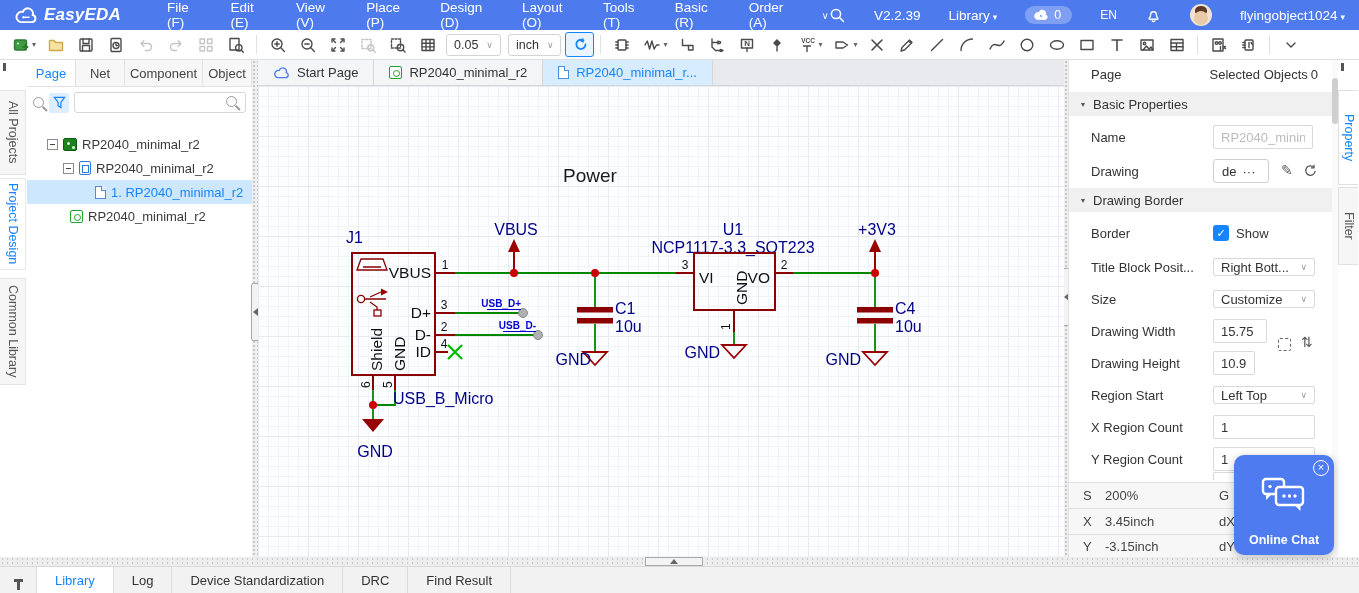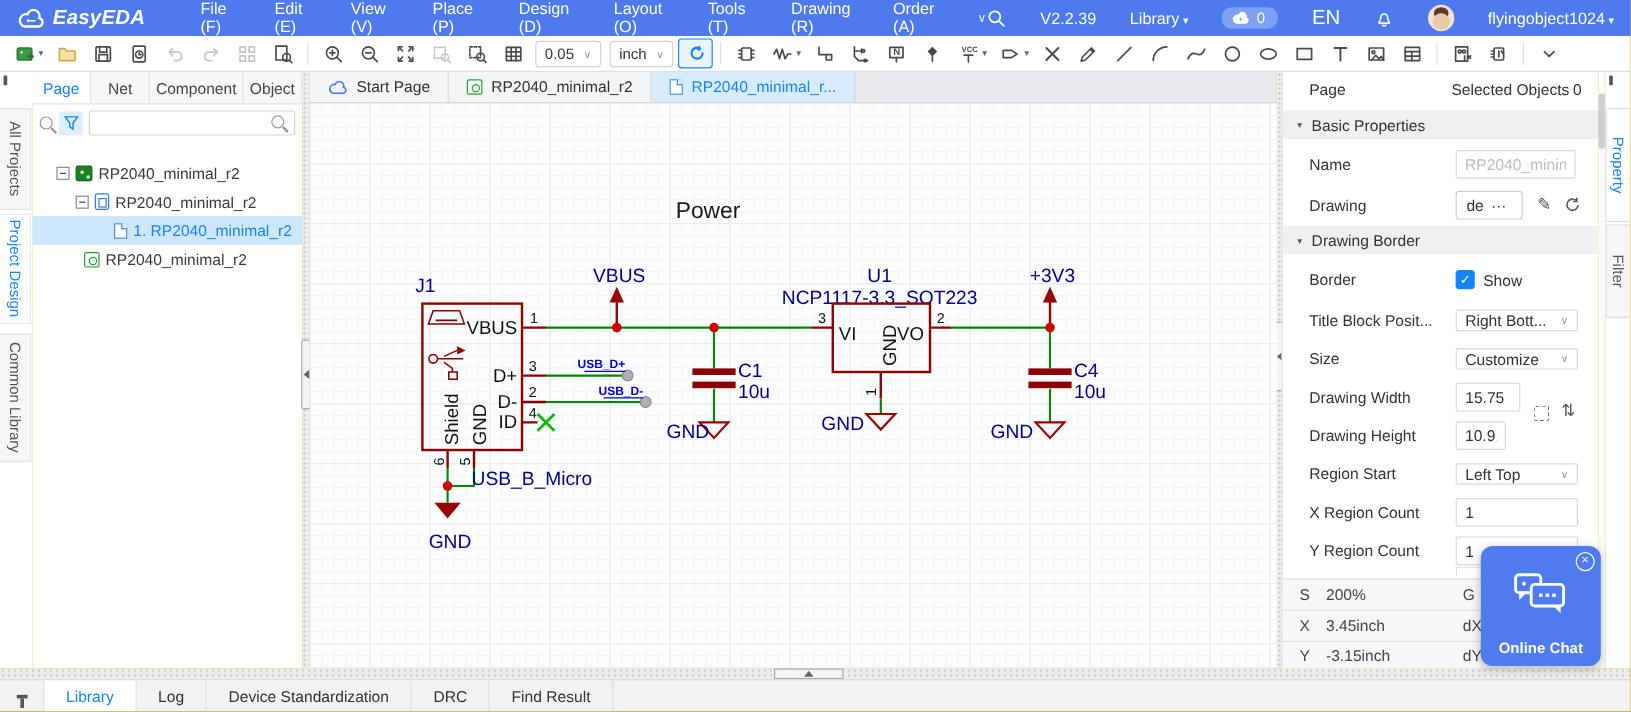--- a/index.html
+++ b/index.html
@@ -193,21 +193,21 @@
       <span class="logo-text">EasyEDA</span>
     </div>
     <nav class="menu-items">
       <span class="menu-item">File (F)</span>
       <span class="menu-item">Edit (E)</span>
       <span class="menu-item">View (V)</span>
       <span class="menu-item">Place (P)</span>
       <span class="menu-item">Design (D)</span>
       <span class="menu-item">Layout (O)</span>
       <span class="menu-item">Tools (T)</span>
-      <span class="menu-item">Drawing (R)</span>
+      <span class="menu-item">Basic (R)</span>
       <span class="menu-item">Order (A)</span>
     </nav>
     <span class="mb-chevron">∨</span>
     <div class="mb-right">
       <span style="display:flex">
         <svg width="17" height="17" viewBox="0 0 17 17">
             <circle cx="7" cy="7" r="4.6" fill="none" stroke="#fff" stroke-width="1.5"></circle>
             <path d="M10.4 10.4 L14.5 14.5" stroke="#fff" stroke-width="1.5" stroke-linecap="round"></path>
           </svg>
       </span>
@@ -217,21 +217,21 @@
       </span>
       <span class="cloud-pill">
         <span style="display:flex">
           <svg width="16" height="12" viewBox="0 0 20 14">
               <path d="M5.5 12.5 h9.5 a3 3 0 0 0 .6-5.9 A4.2 4.2 0 0 0 7.4 4 A3.4 3.4 0 0 0 5.5 12.5 Z" fill="#fff" stroke="#fff" stroke-width="1"></path>
               <path d="M10 6 l-1.6 2.6 h1.6 l-.6 2.4 2.2-3 h-1.6 z" fill="#4d7bee"></path>
             </svg>
         </span>
         <span>0</span>
       </span>
-      <span style="font-size:17px">EN</span>
+      <span style="font-size:12px">EN</span>
       <span style="display:flex">
         <svg width="17" height="17" viewBox="0 0 18 18">
             <path d="M4.5 13 h9 v-1.2 c-1.2-.9-1.5-2.2-1.5-3.8 a3 3 0 0 0-6 0 c0 1.6-.3 2.9-1.5 3.8 Z" fill="none" stroke="#fff" stroke-width="1.4" stroke-linejoin="round"></path>
             <path d="M7.6 14.6 a1.5 1.5 0 0 0 2.8 0" fill="none" stroke="#fff" stroke-width="1.4" stroke-linecap="round"></path>
           </svg>
       </span>
       <span class="avatar"></span>
       <span style="font-size:13.5px">
         <span>flyingobject1024</span><span class="mb-caret">▾</span>
       </span>

